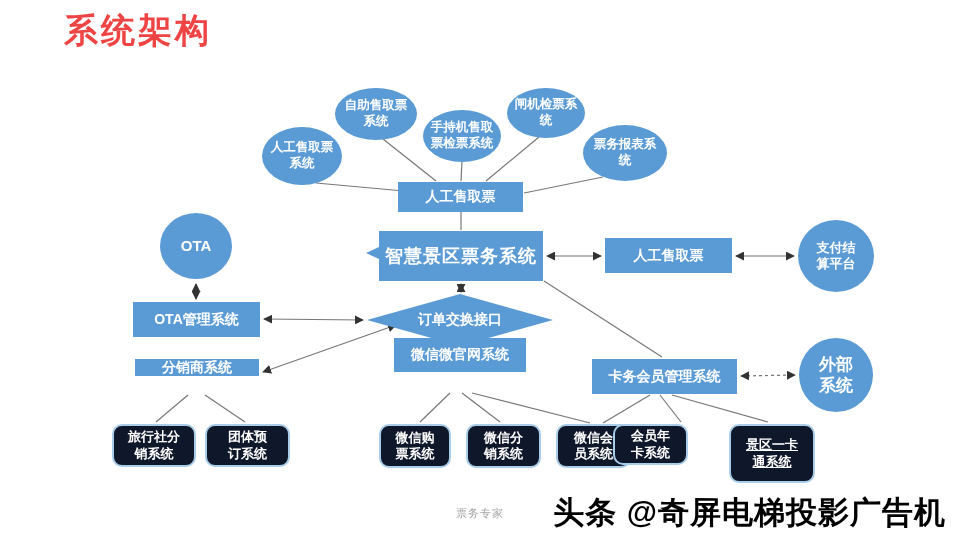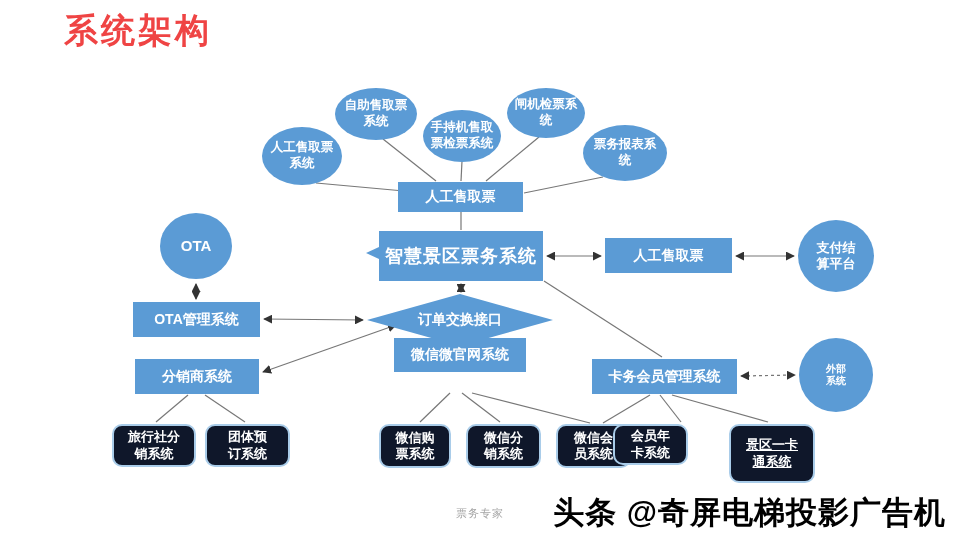--- a/index.html
+++ b/index.html
@@ -99,27 +99,27 @@
 统</div>
 
 <div class="node rect" style="left:398px;top:182px;width:125px;height:30px;">人工售取票</div>
 <div class="node rect rect-core" style="left:379px;top:231px;width:164px;height:50px;">智慧景区票务系统</div>
 <div class="node rect" style="left:605px;top:238px;width:127px;height:35px;">人工售取票</div>
 <div class="node ellipse" style="left:798px;top:220px;width:76px;height:72px;font-size:13px;">支付结
 算平台</div>
 
 <div class="node ellipse" style="left:160px;top:213px;width:72px;height:66px;font-size:15px;">OTA</div>
 <div class="node rect" style="left:133px;top:302px;width:127px;height:35px;">OTA管理系统</div>
-<div class="node rect" style="left:135px;top:359px;width:124px;height:35px;">分销商系统</div>
+<div class="node rect" style="left:135px;top:359px;width:124px;height:17px;">分销商系统</div>
 
 <div class="node diamond" style="left:367px;top:294px;width:186px;height:52px;">订单交换接口</div>
 
 <div class="node rect" style="left:394px;top:338px;width:132px;height:34px;">微信微官网系统</div>
 <div class="node rect" style="left:592px;top:359px;width:145px;height:35px;">卡务会员管理系统</div>
-<div class="node ellipse" style="left:799px;top:338px;width:74px;height:74px;font-size:10px;">外部
+<div class="node ellipse" style="left:799px;top:338px;width:74px;height:74px;font-size:17px;">外部
 系统</div>
 
 <div class="node pill" style="left:112px;top:424px;width:84px;height:43px;">旅行社分
 销系统</div>
 <div class="node pill" style="left:205px;top:424px;width:85px;height:43px;">团体预
 订系统</div>
 <div class="node pill" style="left:379px;top:424px;width:72px;height:44px;">微信购
 票系统</div>
 <div class="node pill" style="left:466px;top:424px;width:75px;height:44px;">微信分
 销系统</div>

